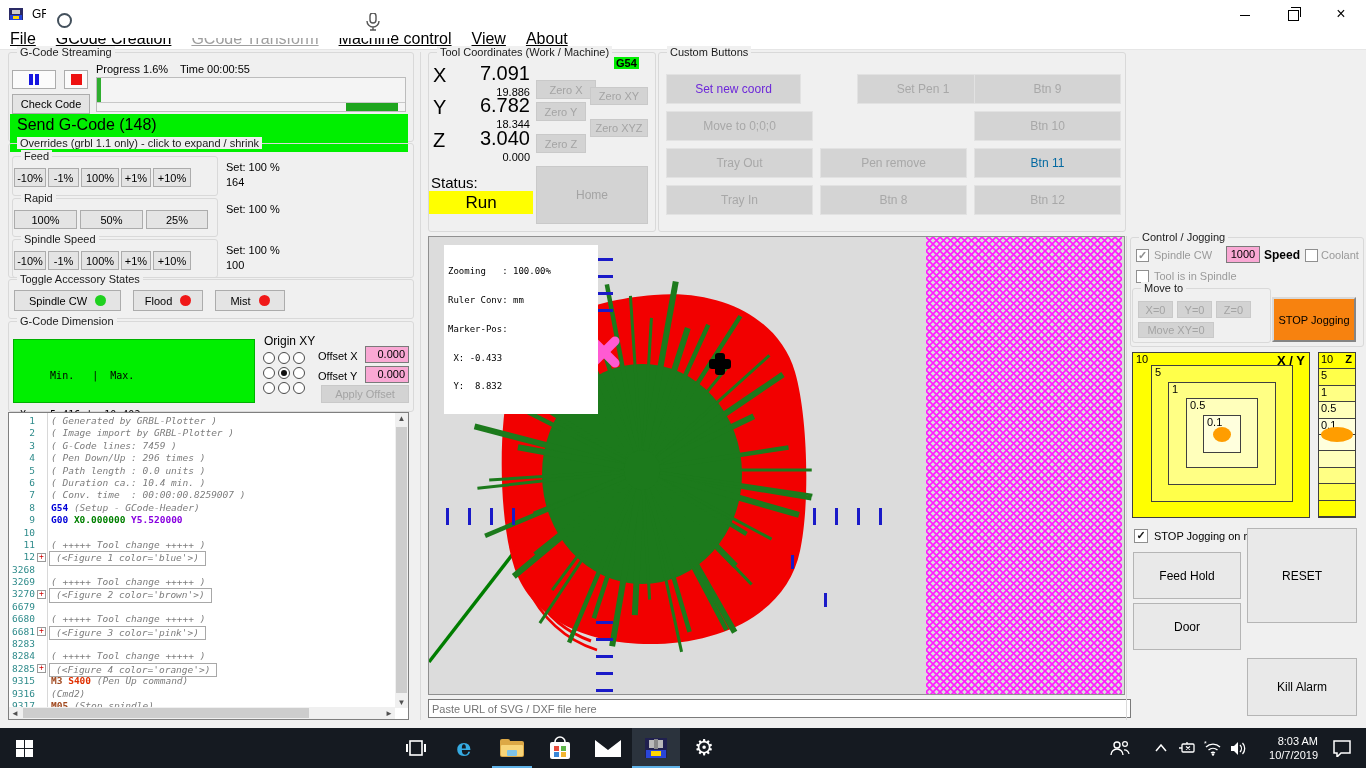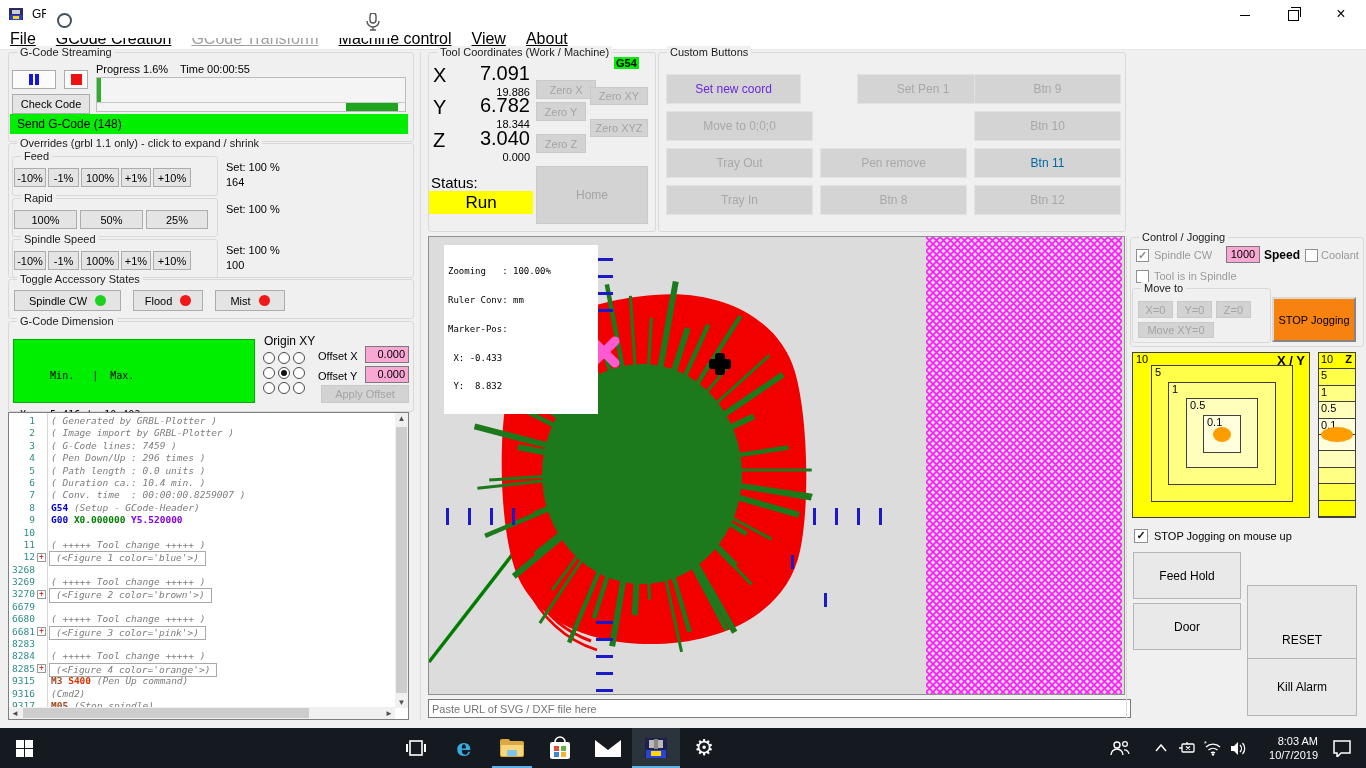--- a/index.html
+++ b/index.html
@@ -89,21 +89,21 @@
   <span class="lab" style="left:96px;top:63px">Progress 1.6%</span>
   <span class="lab" style="left:180px;top:63px">Time 00:00:55</span>
   <div class="abs" style="left:96px;top:77px;width:310px;height:35px;background:#f4f4f4;border:1px solid #bcbcbc;box-sizing:border-box">
     <div class="abs" style="left:0;top:0;width:4px;height:24px;background:#2fae2f"></div>
     <div class="abs" style="left:0;top:24px;width:308px;border-top:1px solid #c8c8c8"></div>
     <div class="abs" style="left:249px;top:25px;width:52px;height:8px;background:#1ea51e"></div>
   </div>
   <div class="btn" style="left:12px;top:94px;width:78px;height:20px">
       <span>Check Code</span>
     </div>
-  <div class="abs" style="left:10px;top:114px;width:398px;height:20px;background:#00ef00;font-size:12px;line-height:21px;padding-left:7px;box-sizing:border-box;color:#000"><span>Send G-Code (148)</span></div>
+  <div class="abs" style="left:10px;top:114px;width:398px;height:38px;background:#00ef00;font-size:16px;line-height:21px;padding-left:7px;box-sizing:border-box;color:#000"><span>Send G-Code (148)</span></div>
 
   <div class="grp" style="left:8px;top:143px;width:404px;height:133px">
     <span class="grp-lbl">Overrides (grbl 1.1 only) - click to expand / shrink</span>
   </div>
   <div class="grp" style="left:12px;top:156px;width:204px;height:38px">
     <span class="grp-lbl">Feed</span>
   </div>
   <div id="feed-btns"></div>
   <span class="lab" style="left:226px;top:161px">Set:  100  %</span>
   <span class="lab" style="left:226px;top:176px">164</span>
@@ -387,21 +387,21 @@
       <div class="zrow" style="top: 147.6px; height: 16.4px; background: rgb(255, 255, 0);"></div>
       <span style="position: absolute; left: 2px; top: 74px; width: 32px; height: 15px; border-radius: 50%; background: rgb(255, 157, 0);"></span>
     </div>
 
   <div class="cb checked" style="left:1134px;top:529px;width:14px;height:14px"></div>
   <span class="lab" style="left:1154px;top:530px">STOP Jogging on mouse up</span>
 
   <div class="btn big" style="left:1133px;top:552px;width:108px;height:47px">
       <span>Feed Hold</span>
     </div>
-  <div class="btn big" style="left:1247px;top:585px;width:110px;height:110px">
+  <div class="btn big" style="left:1247px;top:528px;width:110px;height:95px">
       <span>RESET</span>
     </div>
   <div class="btn big" style="left:1133px;top:603px;width:108px;height:47px">
       <span>Door</span>
     </div>
   <div class="btn big" style="left:1247px;top:658px;width:110px;height:58px">
       <span>Kill Alarm</span>
     </div>
 
   <div class="abs" style="left:420px;top:52px;width:1px;height:668px;background:#dadada"></div>

